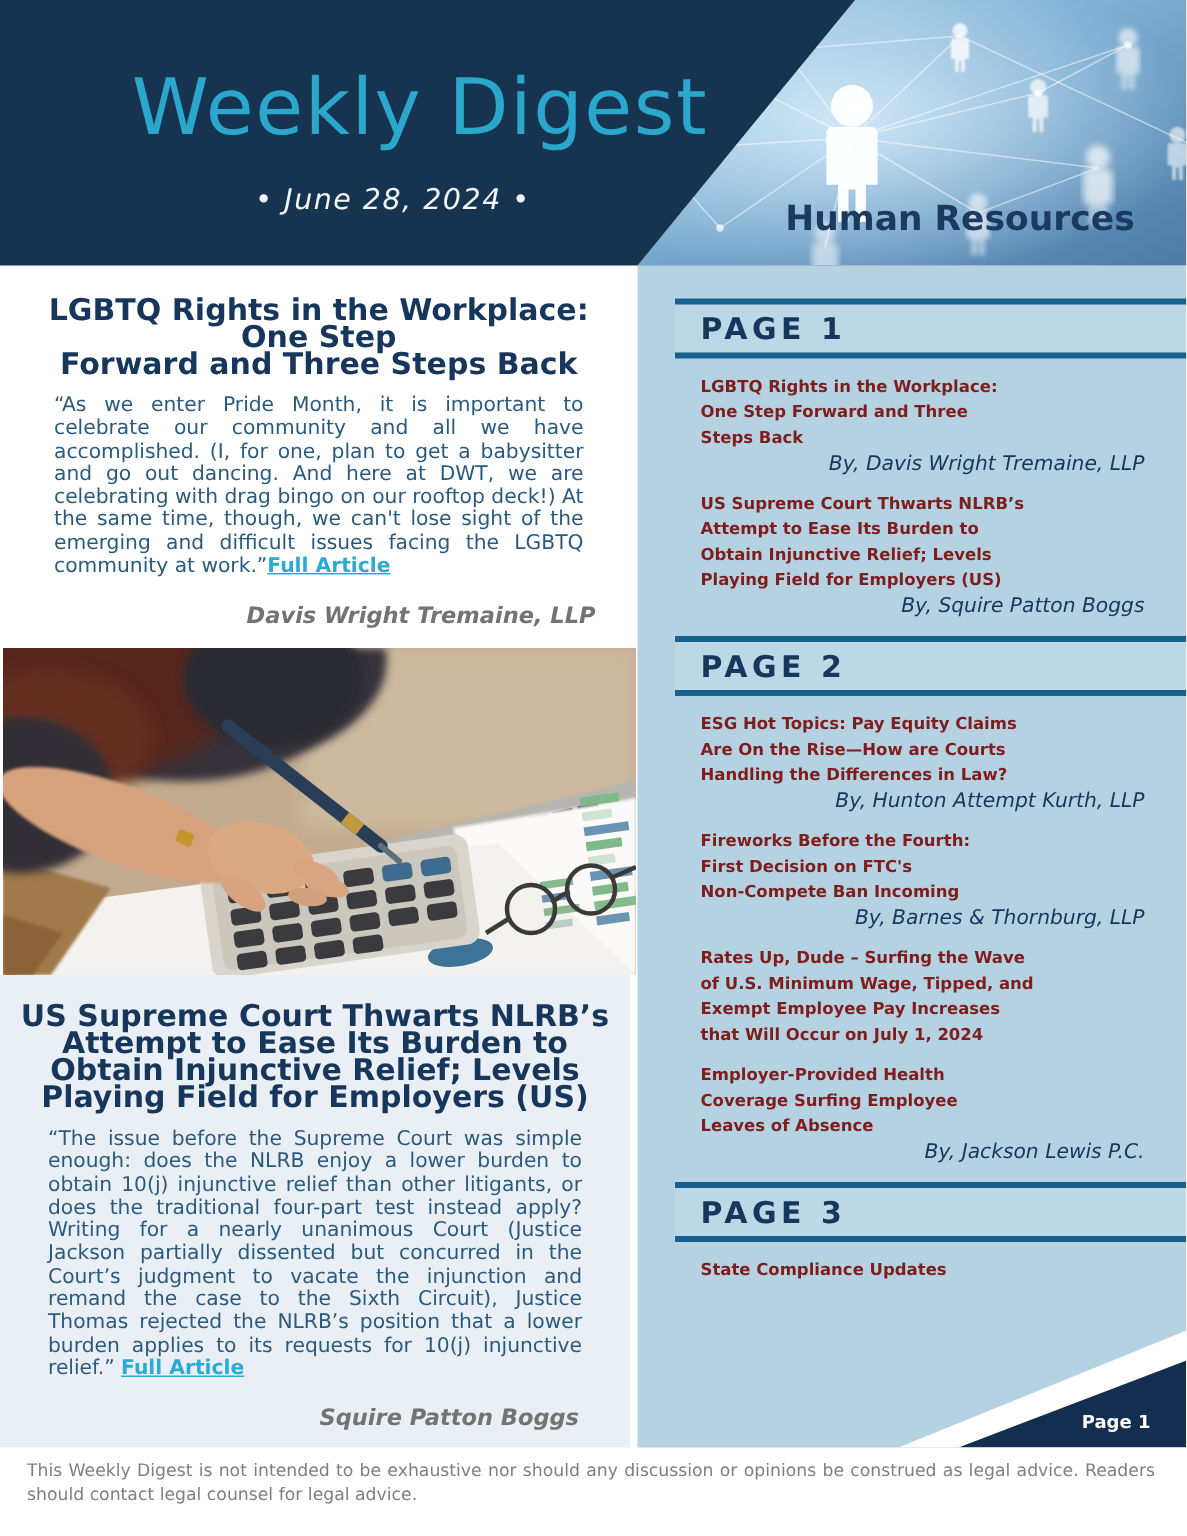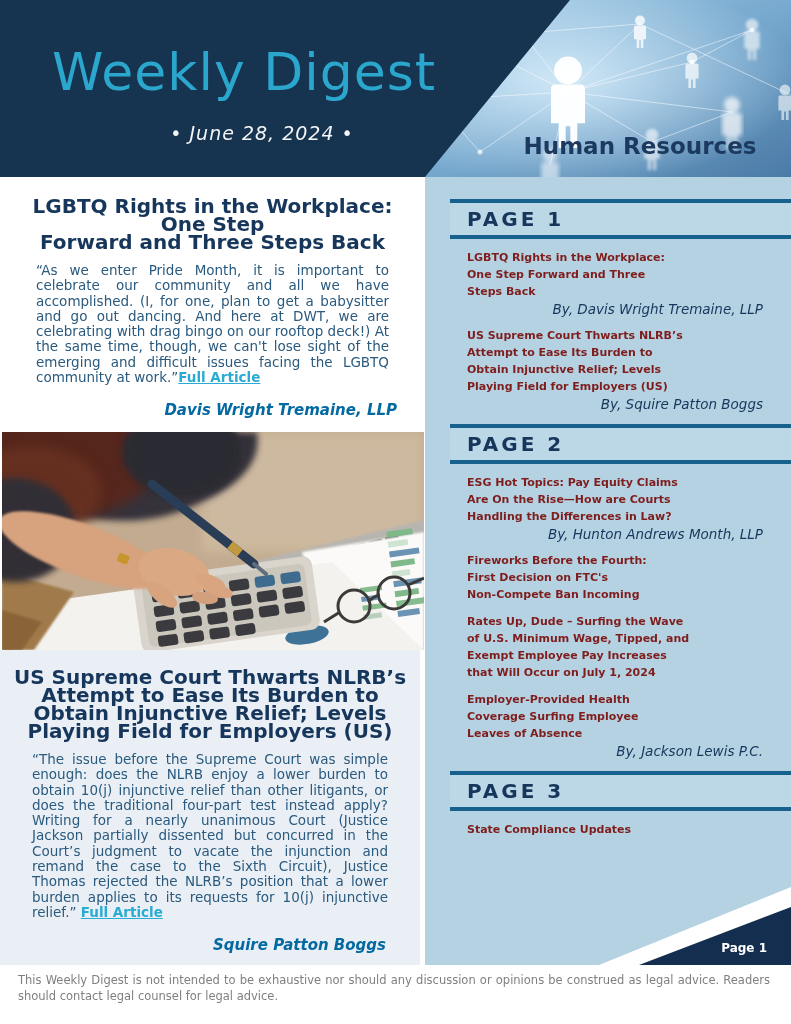--- a/index.html
+++ b/index.html
@@ -1,39 +1,39 @@
 <!DOCTYPE html>
 <html><head>
 <meta charset="utf-8">
 <style>
   html,body{margin:0;padding:0;background:#ffffff;}
   .page{position:relative;width:791px;height:1024px;background:#ffffff;overflow:hidden;
         font-family:"DejaVu Sans","Liberation Sans",sans-serif;}
 
   
   .header{position:absolute;left:0;top:0;width:791px;height:177px;background:#16334f;}
-  .masthead-title{position:absolute;left:52px;top:42px;width:420px;text-align:left;
+  .masthead-title{position:absolute;left:52px;top:42px;width:420px;text-align:right;
         font-size:52px;font-weight:400;color:#2ba7cd;letter-spacing:1px;}
   .issue-date{position:absolute;left:52px;top:122px;width:420px;text-align:center;
         font-style:italic;font-size:19px;color:#f3f5f7;letter-spacing:1px;}
   .header-image{position:absolute;left:400px;top:0;width:391px;height:177px;
         clip-path:polygon(170px 0,391px 0,391px 177px,25px 177px);}
   .header-image svg{display:block;}
   .banner-label{position:absolute;left:95px;bottom:18px;width:290px;text-align:center;
         font-size:23px;font-weight:bold;color:#1c3a5f;}
 
   
   .leftcol{position:absolute;left:0;top:177px;width:425px;}
   .article-title{margin:20px 10px 0;text-align:center;font-weight:bold;color:#17365c;
         font-size:20px;line-height:18px;white-space:pre-line;}
   .quote{margin:12px 36px 0;text-align:justify;color:#2a5a7e;font-size:13.5px;line-height:15.3px;}
   .full-article{color:#29abd4;font-weight:bold;text-decoration:underline;cursor:pointer;}
   .full-article.block{display:inline-block;}
   .attribution{margin:16px 28px 0;text-align:right;font-weight:bold;font-style:italic;
-        color:#0369a1;font-size:15px;}
+        color:#737373;font-size:15px;}
 
   .photo{position:absolute;left:2px;top:432px;width:422px;height:218px;margin:0;overflow:hidden;}
 
   .pale-panel{position:absolute;left:0;top:650px;width:420px;height:315px;background:#e9eff5;}
   .pale-panel .article-title{margin-top:18px;}
   .pale-panel .quote{margin:12px 32px 0;}
   .pale-panel .attribution{margin-right:34px;}
 
   
   .sidebar{position:absolute;left:425px;top:177px;width:366px;height:788px;background:#b4d2e2;}
@@ -293,26 +293,27 @@
       <div class="item-byline">By, Squire Patton Boggs</div>
     </div>
 
     <div class="page-band later">
       <span>PAGE 2</span>
     </div>
     <div class="digest-item">
       <div class="item-title">ESG Hot Topics: Pay Equity Claims
 Are On the Rise—How are Courts
 Handling the Differences in Law?</div>
-      <div class="item-byline">By, Hunton Andrews Month, LLP</div>
+      <div class="item-byline">By, Hunton Attempt Kurth, LLP</div>
     </div>
     <div class="digest-item">
       <div class="item-title">Fireworks Before the Fourth:
 First Decision on FTC's
 Non-Compete Ban Incoming</div>
+      <div class="item-byline">By,  Barnes &amp; Thornburg, LLP</div>
     </div>
     <div class="digest-item">
       <div class="item-title">Rates Up, Dude – Surfing the Wave
 of U.S. Minimum Wage, Tipped, and
 Exempt Employee Pay Increases
 that Will Occur on July 1, 2024</div>
     </div>
     <div class="digest-item">
       <div class="item-title">Employer-Provided Health
 Coverage Surfing Employee

